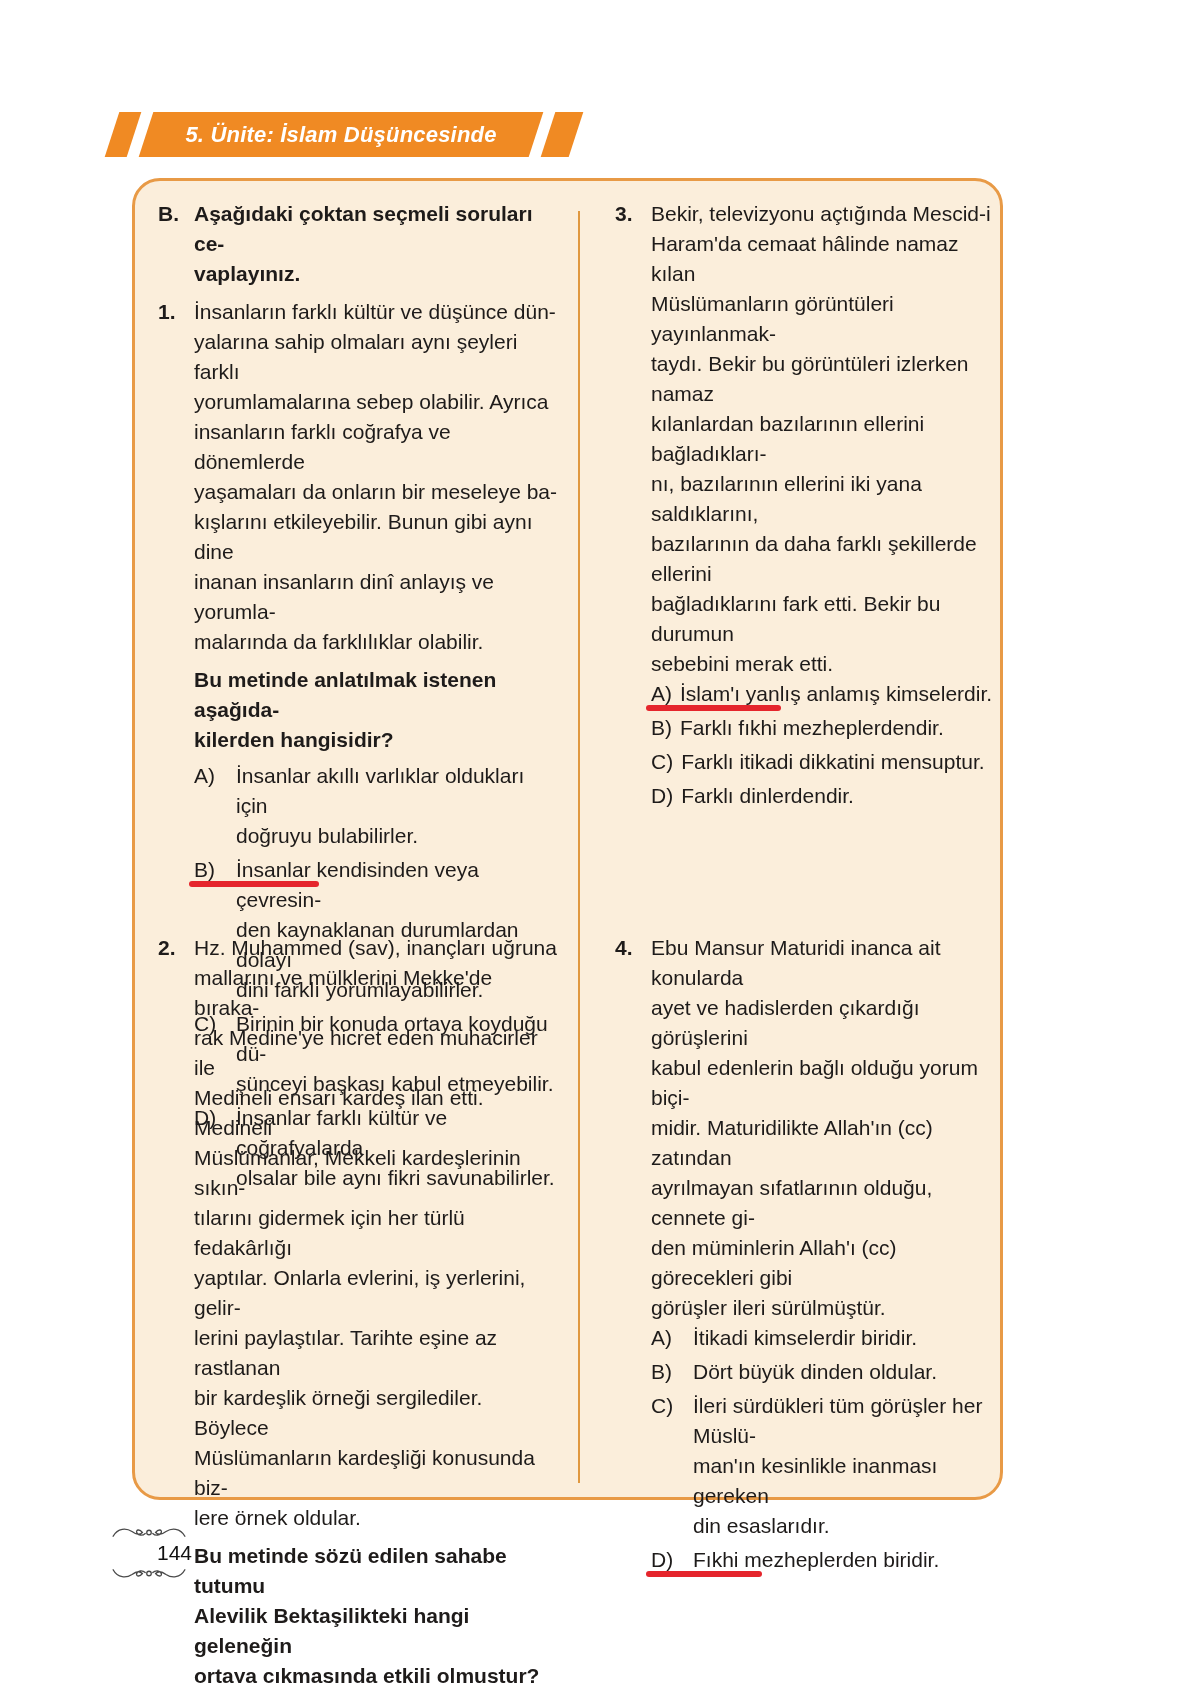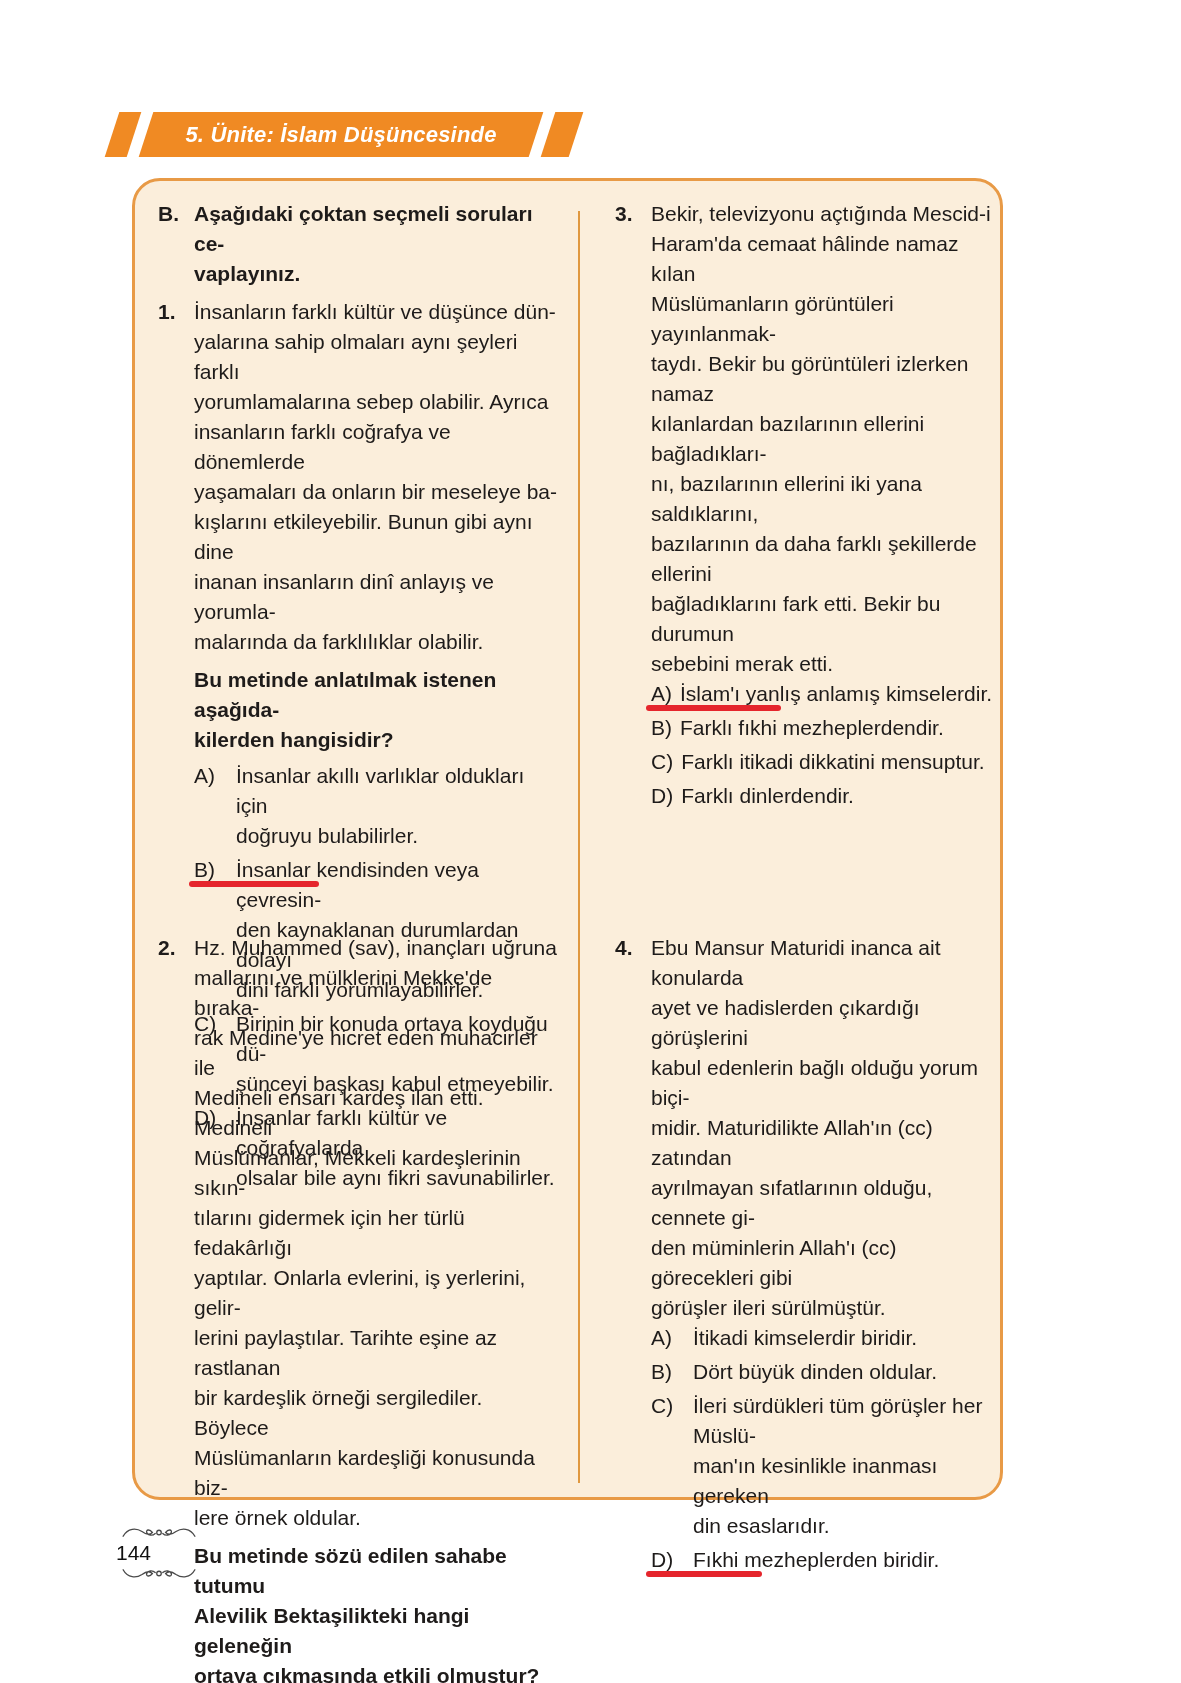--- a/index.html
+++ b/index.html
@@ -47,21 +47,21 @@
   .opt { position:relative; display:flex; margin-bottom:4px; }
   .opt-label { flex:0 0 42px; }
   .narrow .opt-label { flex:0 0 auto; margin-right:8px; }
   .opt-text { white-space:pre-line; flex:1; }
   .answer-underline {
     position:absolute; left:-5px; top:26px; height:6px;
     background:#e5252c; border-radius:3px;
   }
 
   
-  .footer { position:absolute; left:116px; top:1524px; width:86px; text-align:left; }
+  .footer { position:absolute; left:106px; top:1524px; width:86px; text-align:right; }
   .page-num { font-size:21px; color:#111; line-height:24px; }
   .flourish { display:block; margin:0 auto; width:78px; height:17px; }
   .flourish.flip { transform:scaleY(-1); }
   .flourish path, .flourish circle { stroke:#4a4a4a; stroke-width:1.4; fill:none; stroke-linecap:round; }
 </style>
 </head>
 <body>
 
 <div class="page">
 

